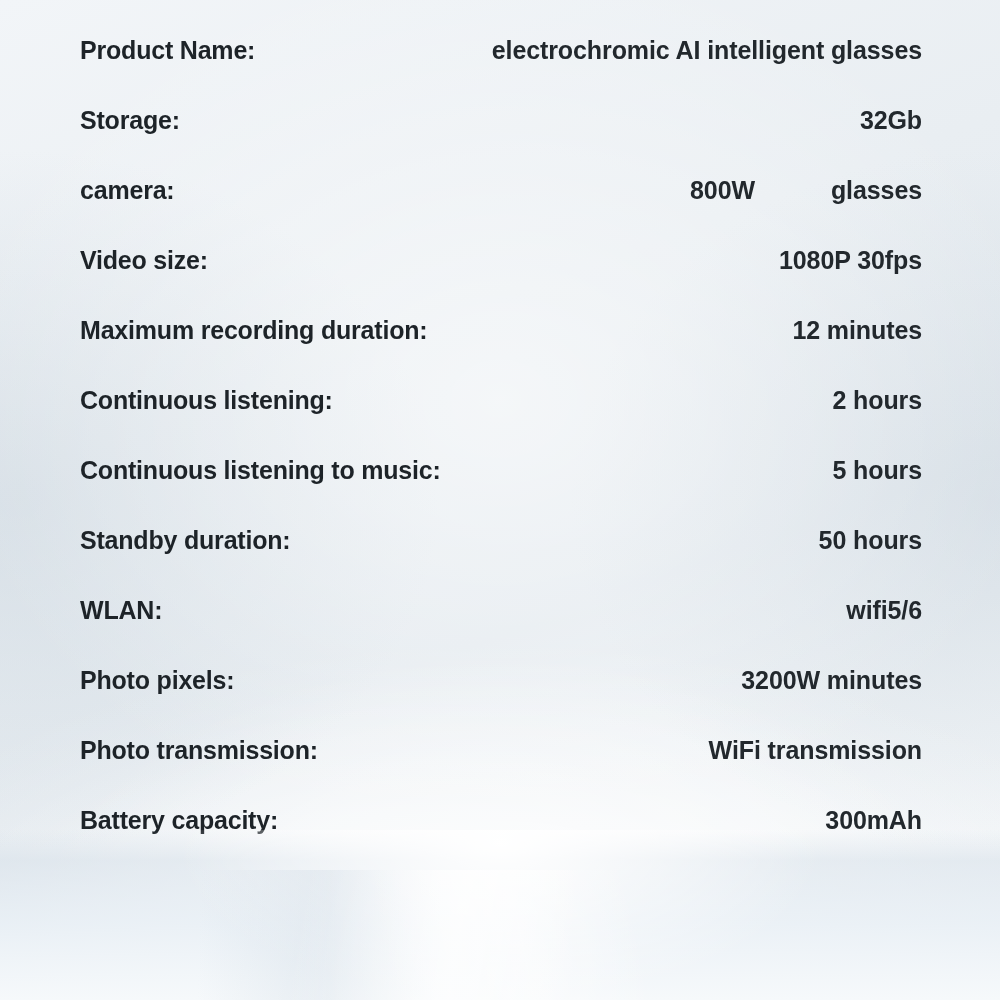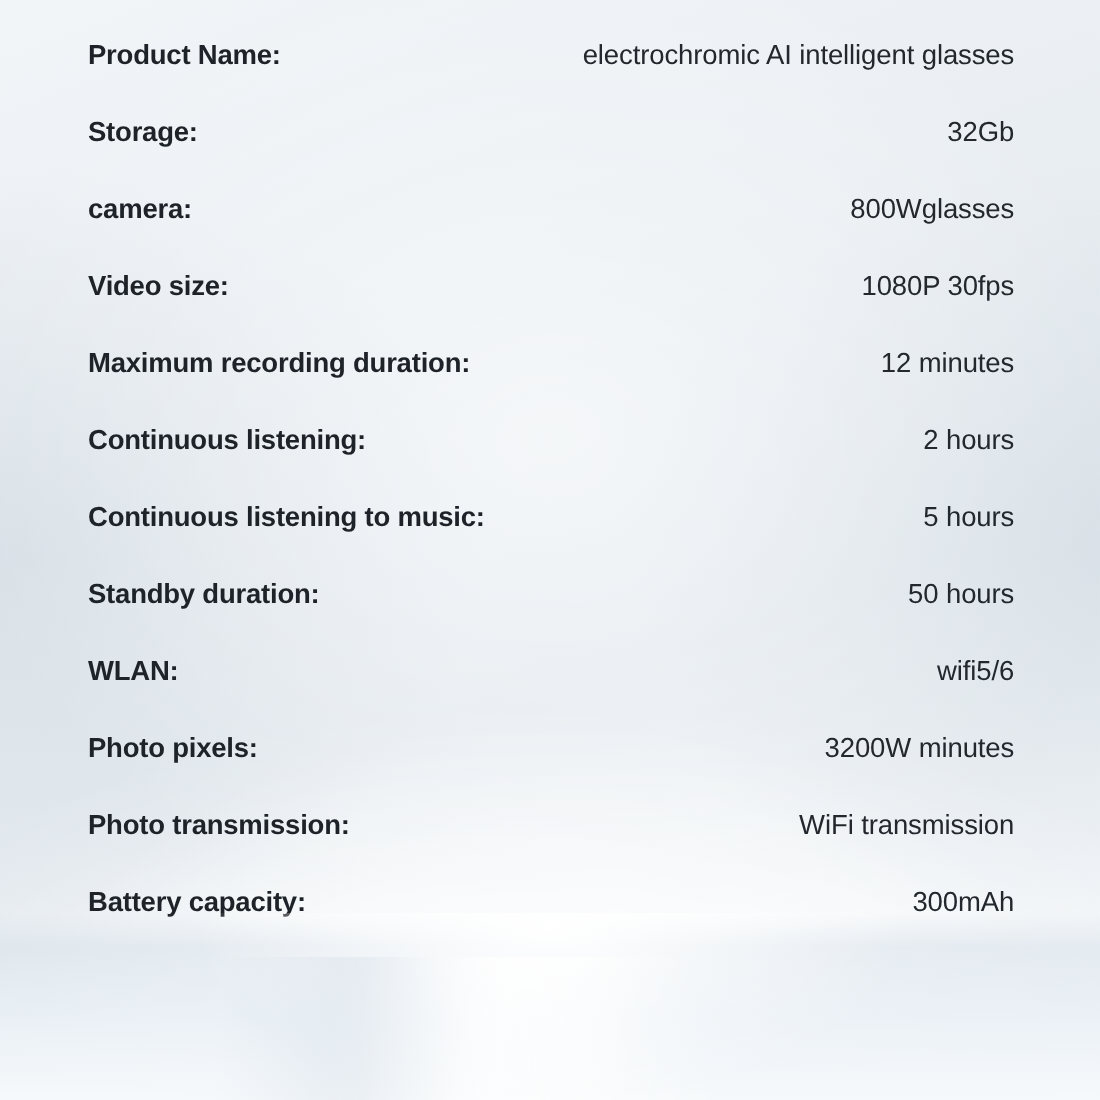--- a/index.html
+++ b/index.html
@@ -78,35 +78,36 @@
   .spec-label {
     font-size: 25px;
     font-weight: 700;
     color: #1d2328;
     letter-spacing: -0.2px;
     white-space: nowrap;
   }
 
   .spec-value {
     font-size: 25px;
-    font-weight: 400;
+    font-weight: 700;
     color: #22282d;
     letter-spacing: -0.1px;
     white-space: nowrap;
     text-align: right;
   }
 
   
   .spec-row.row-wide .spec-value {
     font-size: 25px;
   }
 
   
   .value-split {
     display: flex;
+    gap: 76px;
     align-items: center;
   }
 </style>
 </head>
 <body>
 
 <div class="spec-sheet">
   <div class="bg-vignette"></div>
 
   <div class="spec-list">

